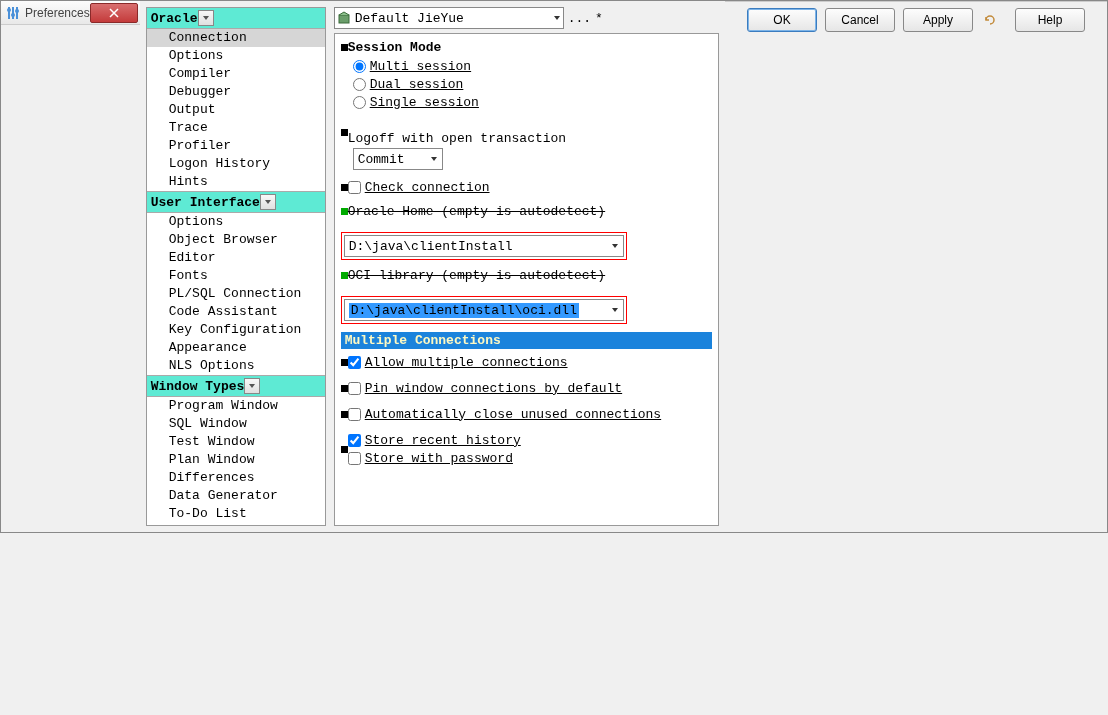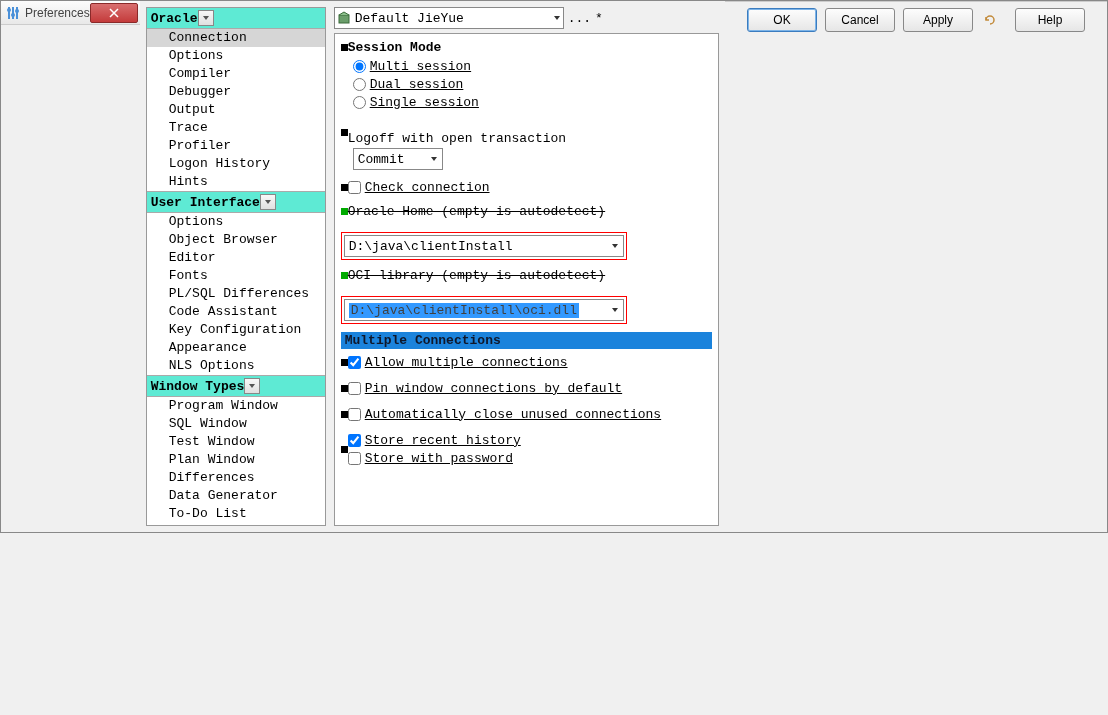--- a/index.html
+++ b/index.html
@@ -41,25 +41,25 @@
 .flag.green { background: #0a0; }
 .group-label .text { font-weight: bold; }
 .group-label .text.deleted { text-decoration: line-through; font-weight: normal; }
 .group-content { padding-left: 12px; }
 .radio-row, .check-row { display: flex; align-items: center; gap: 4px; height: 18px; text-decoration: underline; }
 input[type=radio], input[type=checkbox] { margin: 0; }
 .combo { height: 22px; border: 1px solid #888; background: #fff; display: flex; align-items: center; padding: 0 4px; gap: 4px; cursor: pointer; }
 .combo .c-text { flex: 1; }
 .combo.w90 { width: 90px; }
 .combo.w280 { width: 280px; }
-.highlight-input { background: #3399ff; color: #404040; padding: 0 2px; }
+.highlight-input { background: #3399ff; color: #000000; padding: 0 2px; }
 
 .red-box { border: 1px solid #f00; padding: 2px; margin-top: 11px; display: inline-block; }
 
-.section-header { background: #1b83dc; color: #0f172a; font-weight: bold; padding: 1px 4px; margin: 4px 0; }
+.section-header { background: #1b83dc; color: #fef9c3; font-weight: bold; padding: 1px 4px; margin: 4px 0; }
 .bottom-bar { height: 36px; display: flex; align-items: center; padding: 4px 22px; gap: 8px; border-top: 1px solid #ccc; }
 .btn { min-width: 70px; height: 24px; border: 1px solid #888; background: linear-gradient(#fdfdfd,#e6e6e6); border-radius: 3px; font-family: "Segoe UI", sans-serif; font-size: 12px; cursor: pointer; display: flex; align-items: center; justify-content: center; }
 .btn.primary { border: 1px solid #3b7cbf; box-shadow: inset 0 0 0 1px #7db4e8; }
 .spacer { flex: 1; }
 .small-icon { width: 18px; height: 18px; cursor: pointer; display: flex; align-items: center; justify-content: center; }
 .small-icon svg { width: 14px; height: 14px; }
 </style>
 </head>
 <body>
 
@@ -112,21 +112,21 @@
             <svg viewBox="0 0 8 8">
               <path d="M1 2 L4 6 L7 2 Z"></path>
             </svg>
           </span>
         </div>
         <div class="cat-items">
           <div class="cat-item">Options</div>
           <div class="cat-item">Object Browser</div>
           <div class="cat-item">Editor</div>
           <div class="cat-item">Fonts</div>
-          <div class="cat-item">PL/SQL Differences</div>
+          <div class="cat-item">PL/SQL Connection</div>
           <div class="cat-item">Code Assistant</div>
           <div class="cat-item">Key Configuration</div>
           <div class="cat-item">Appearance</div>
           <div class="cat-item">NLS Options</div>
         </div>
         <div class="cat-header">
           <span>Window Types</span>
           <span class="cat-toggle">
             <svg viewBox="0 0 8 8">
               <path d="M1 2 L4 6 L7 2 Z"></path>

